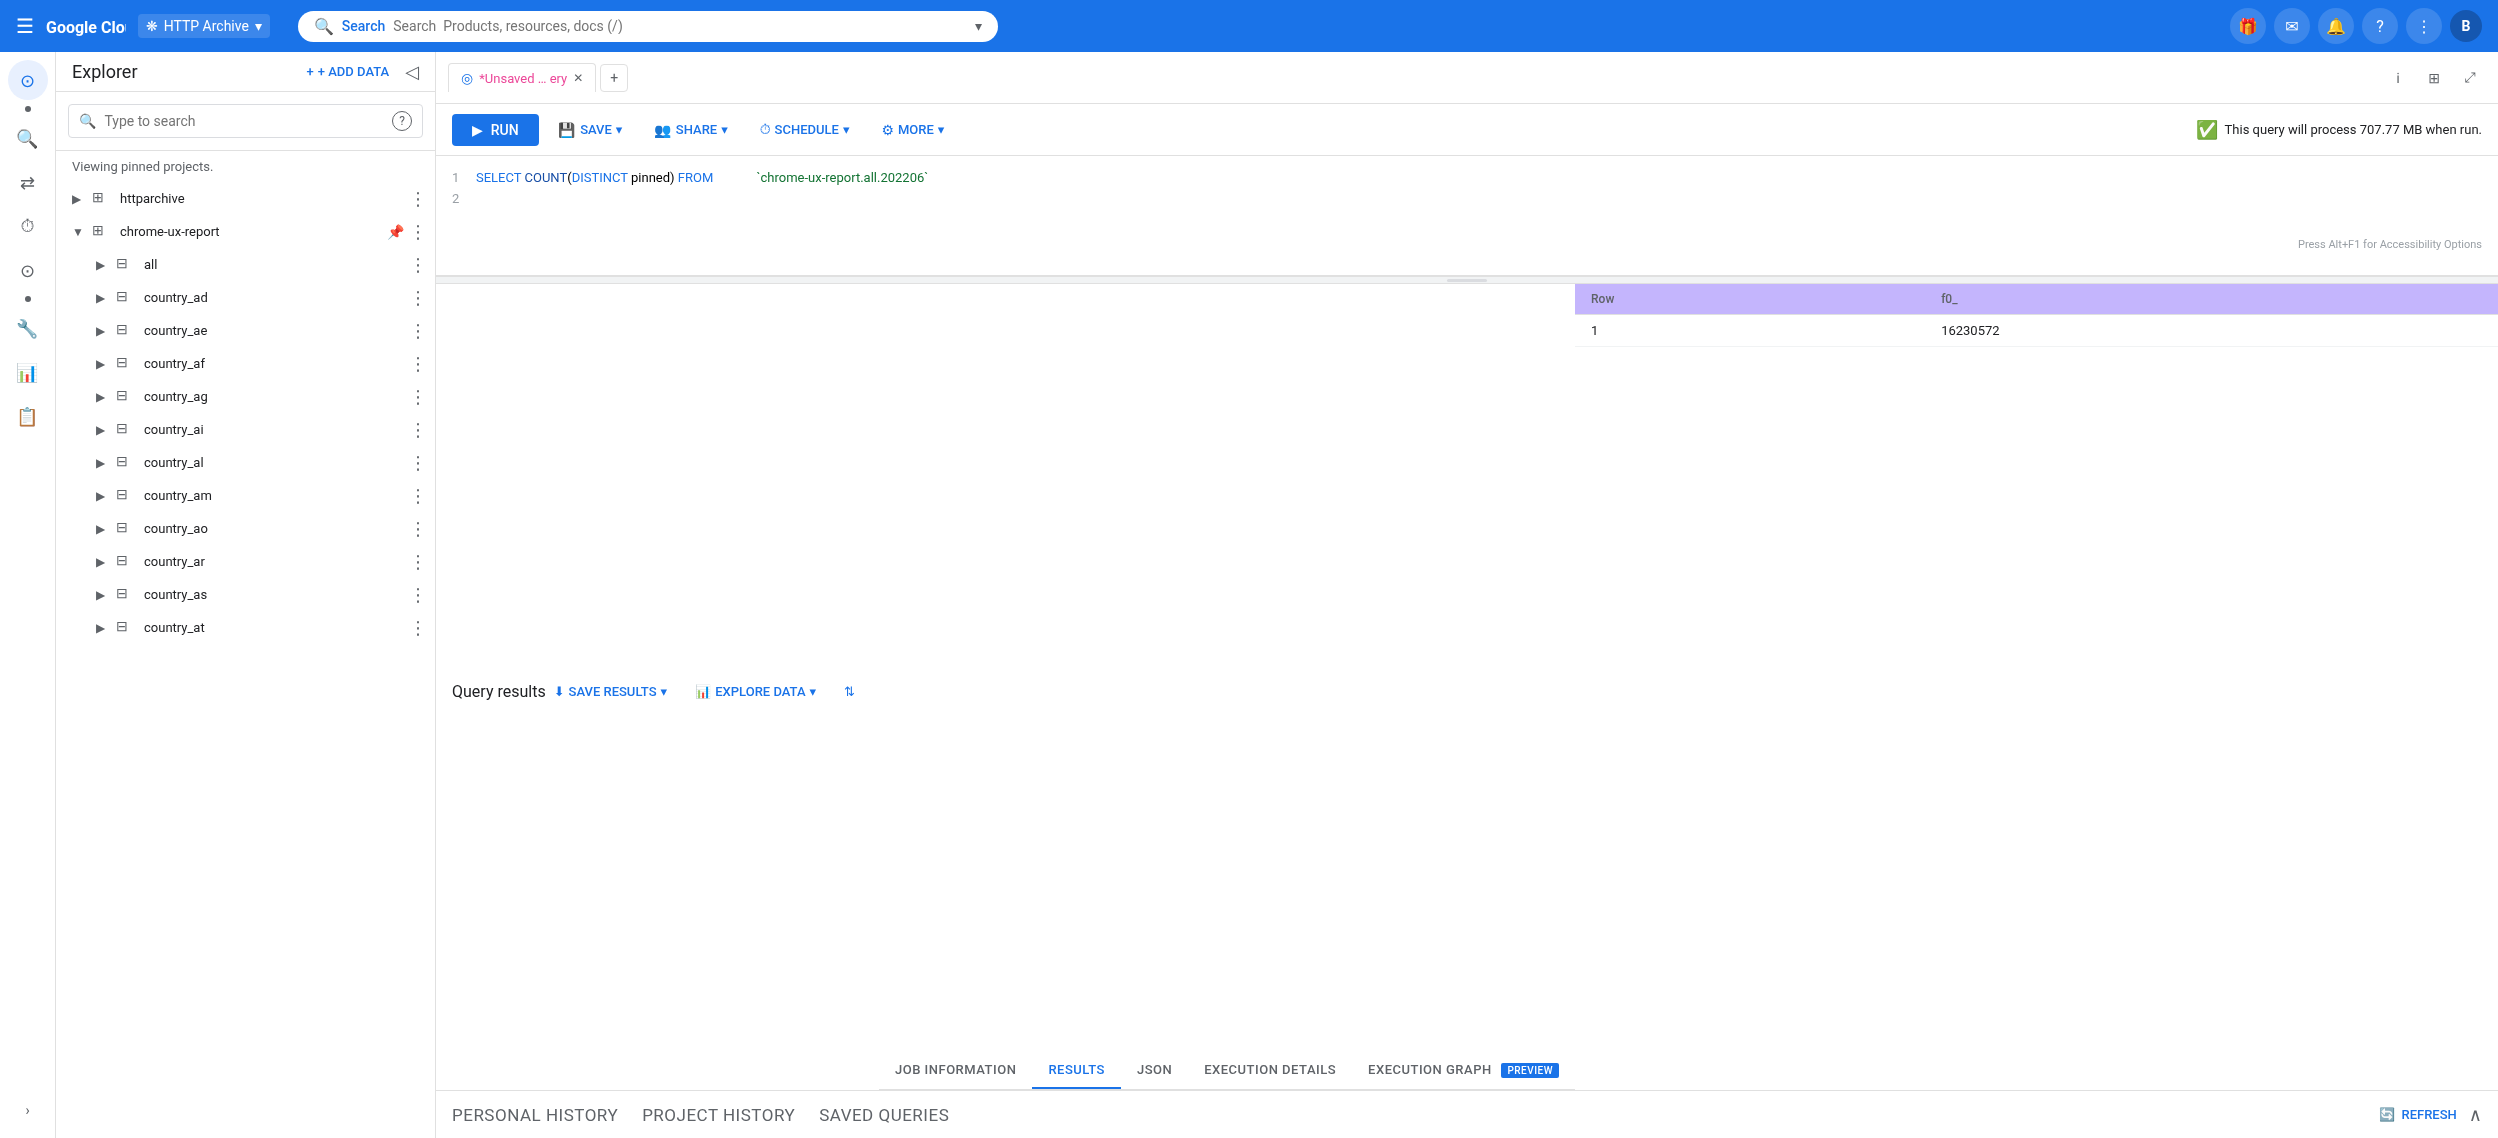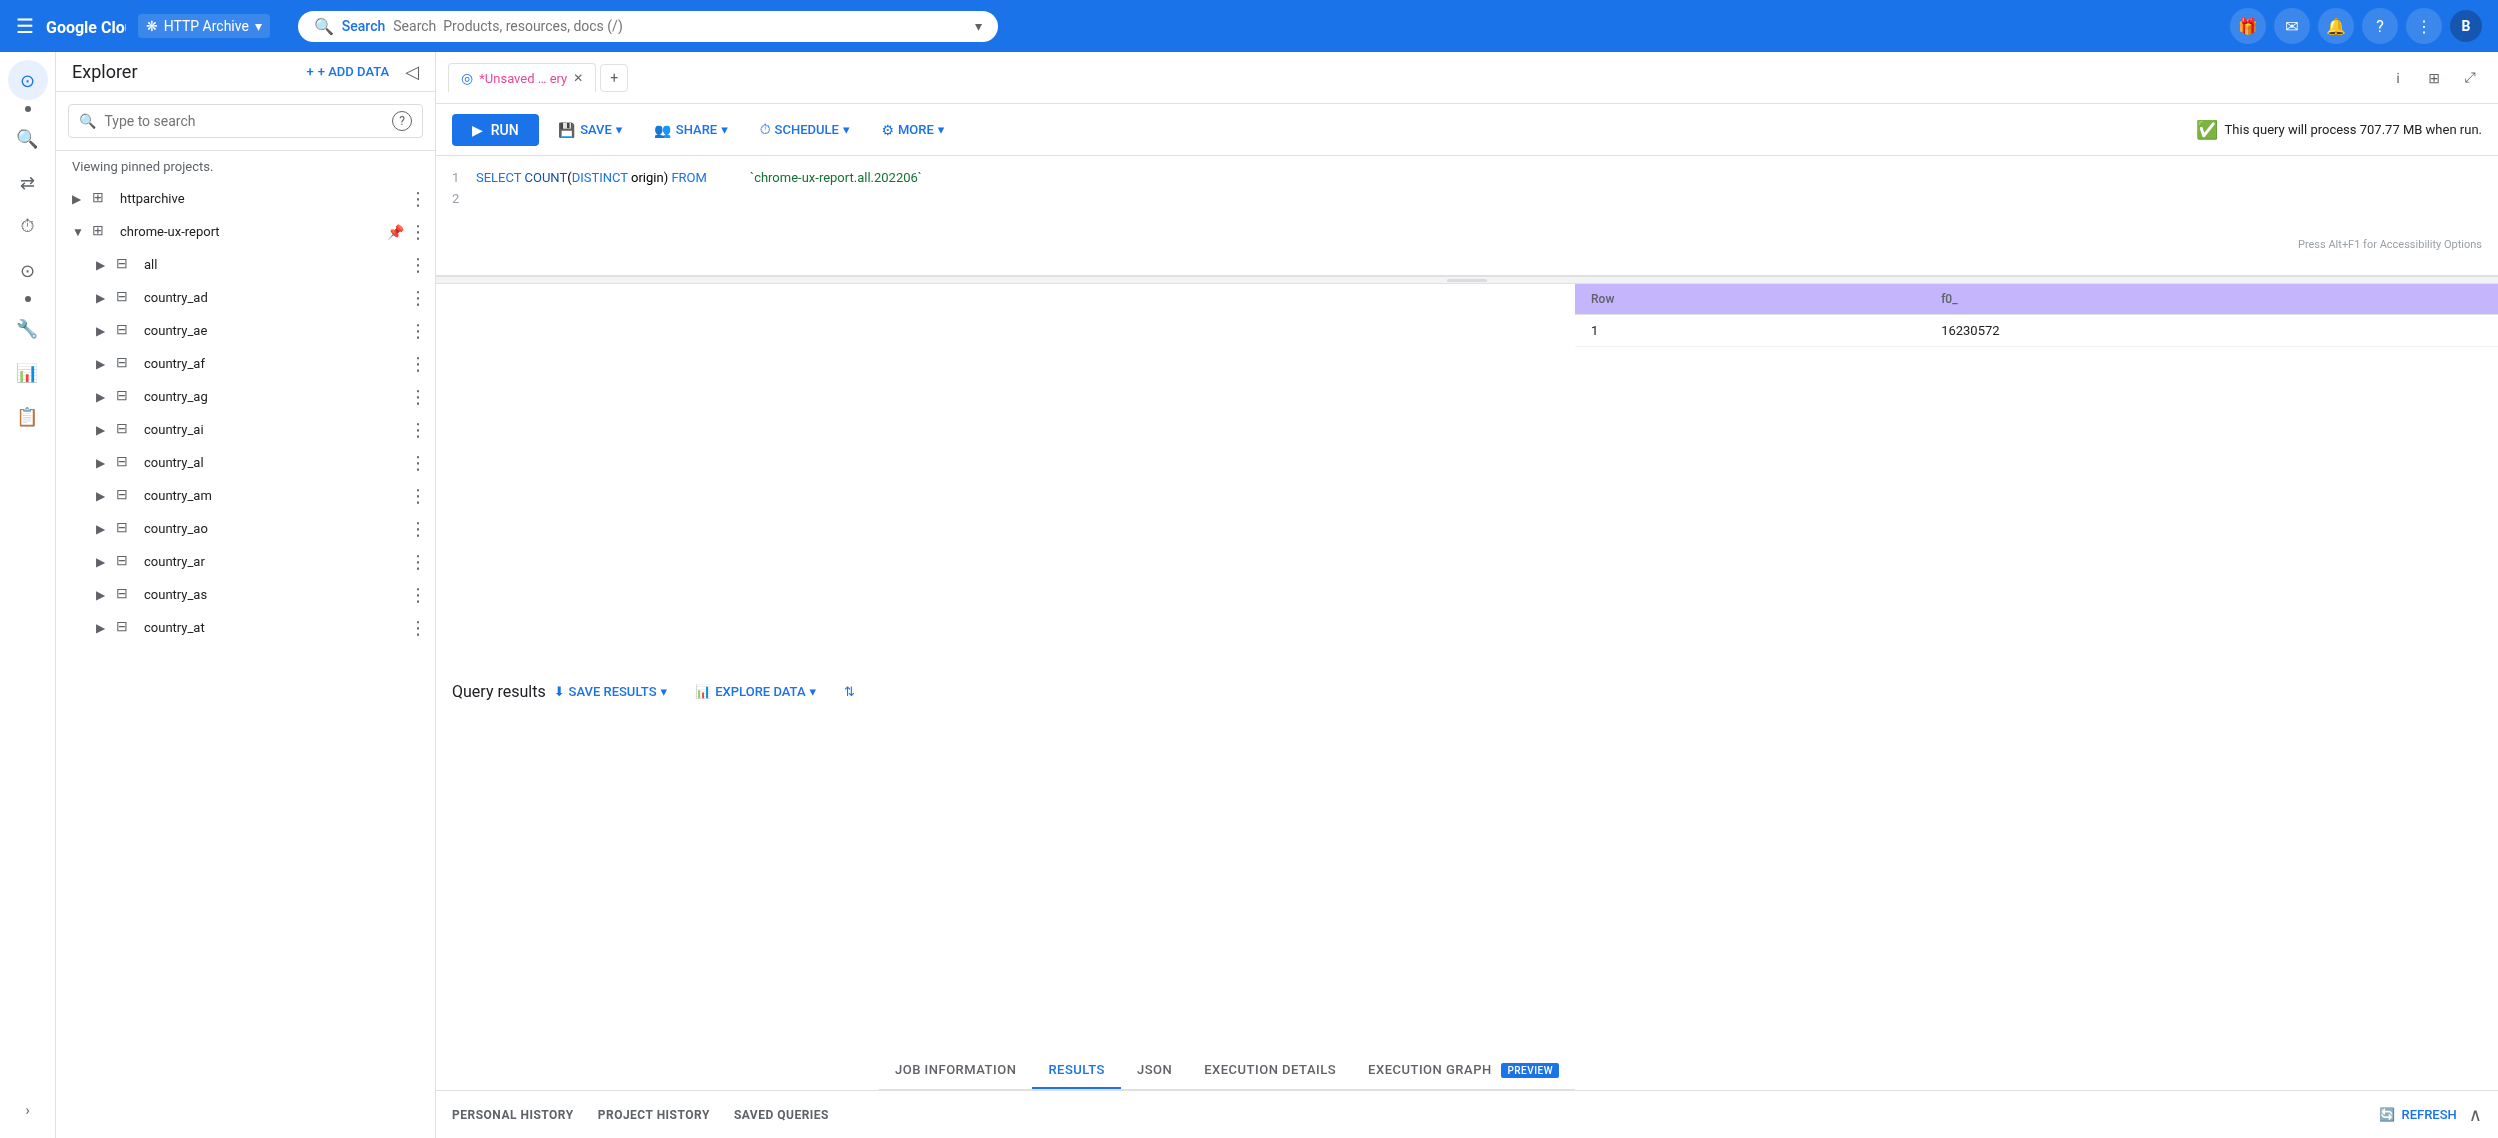--- a/index.html
+++ b/index.html
@@ -267,21 +267,21 @@
       border-bottom: 1px solid #f1f3f4;
     }
 
     
     .bottom-bar {
       height: 48px; background: #fff; border-top: 1px solid #e0e0e0;
       display: flex; align-items: center; padding: 0 16px;
     }
     .bottom-tabs { display: flex; gap: 24px; }
     .bottom-tab {
-      font-size: 12px; font-weight: 700; color: #5f6368;
+      font-size: 17px; font-weight: 400; color: #5f6368;
       cursor: pointer; text-transform: uppercase; letter-spacing: 0.5px;
       padding: 8px 0;
     }
     .refresh-btn {
       margin-left: auto; display: flex; align-items: center; gap: 6px;
       color: #1a73e8; font-size: 13px; font-weight: 500; cursor: pointer;
     }
     .collapse-bottom { color: #5f6368; cursor: pointer; margin-left: 12px; font-size: 18px; }
 
     .results-header-row {
@@ -504,21 +504,21 @@
       <div class="query-info-msg">
         <span class="check-icon">✅</span>
         <span>This query will process 707.77 MB when run.</span>
       </div>
     </div>
 
     <div class="editor-area">
       <div class="editor-line">
         <span class="line-nums">1</span>
         <span>
-          <span class="sql-keyword">SELECT </span><span class="sql-function">COUNT</span><span>(</span><span class="sql-keyword">DISTINCT </span><span>origin) </span><span class="sql-keyword">FROM </span><span class="sql-string">`chrome-ux-report.all.202206`</span>
+          <span class="sql-keyword">SELECT </span><span class="sql-function">COUNT</span><span>(</span><span class="sql-keyword">DISTINCT </span><span>pinned) </span><span class="sql-keyword">FROM </span><span class="sql-string">`chrome-ux-report.all.202206`</span>
         </span>
       </div>
       <div class="editor-line">
         <span class="line-nums">2</span>
         <span>&nbsp;</span>
       </div>
       <div class="accessibility-hint">Press Alt+F1 for Accessibility Options</div>
     </div>
 
     <div class="resize-handle">

